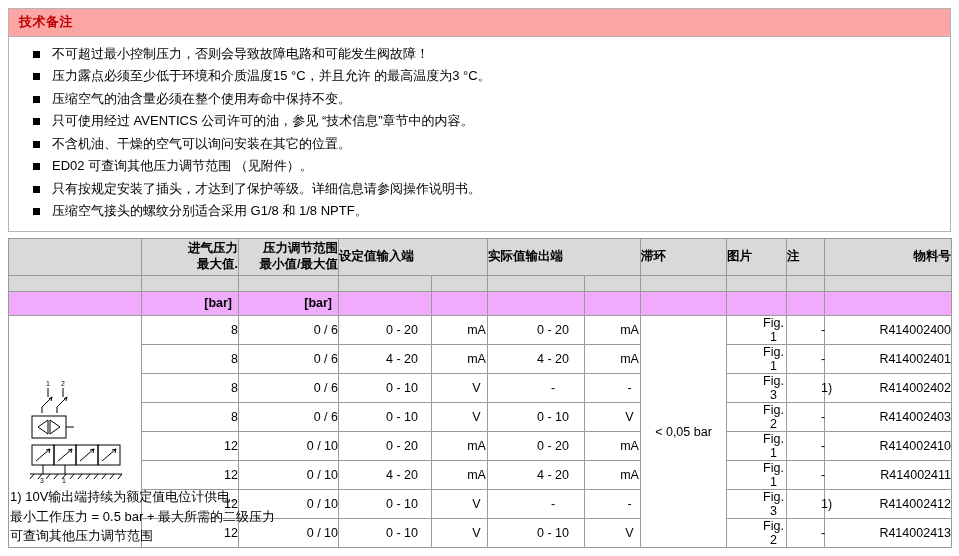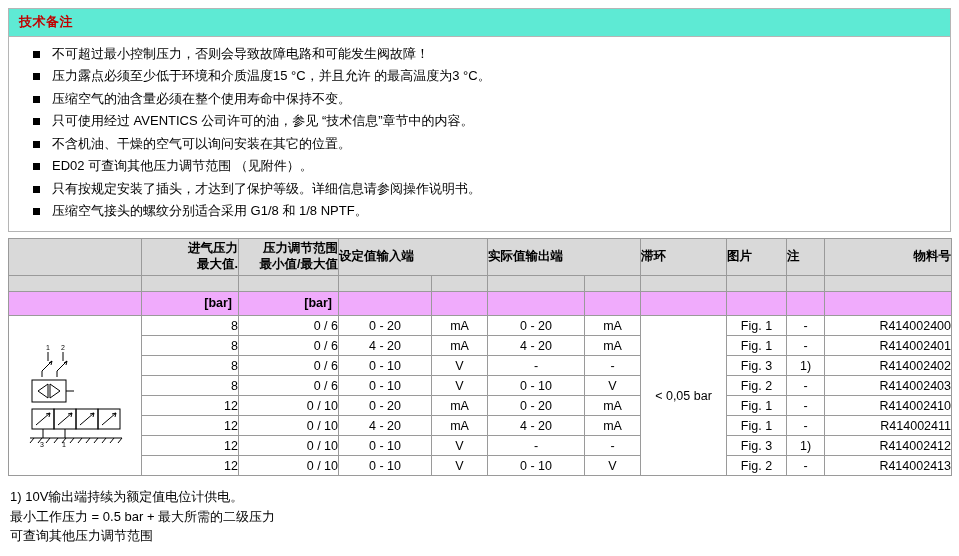--- a/index.html
+++ b/index.html
@@ -20,21 +20,21 @@
   .notes-box {
     position: absolute;
     left: 8px;
     top: 8px;
     width: 943px;
     border: 1px solid #b5b5b5;
     background: #ffffff;
     box-sizing: border-box;
   }
   .notes-header {
-    background: #5eead4;
+    background: #fca5a5;
     border-bottom: 1px solid #b5b5b5;
     font-size: 13px;
     font-weight: bold;
     color: #c00000;
     padding: 4px 10px 5px 10px;
     letter-spacing: 0.5px;
   }
   .notes-body {
     padding: 8px 10px 10px 10px;
   }
@@ -93,21 +93,21 @@
     text-align: right;
     padding: 2px 6px 3px 6px;
     height: 18px;
   }
   tbody td {
     background: #ffffff;
     height: 19px;
     text-align: right;
     padding: 1px 6px;
   }
-  tbody td.c { text-align: center; }
+  tbody td.c { text-align: center; padding-left: 34px; }
   td.sym {
     background: #ffffff;
     text-align: center;
     vertical-align: middle;
   }
   td.hyst {
     text-align: center;
     font-size: 12.5px;
   }
   td.part { font-weight: normal; text-align: right; padding-right: 8px; }

